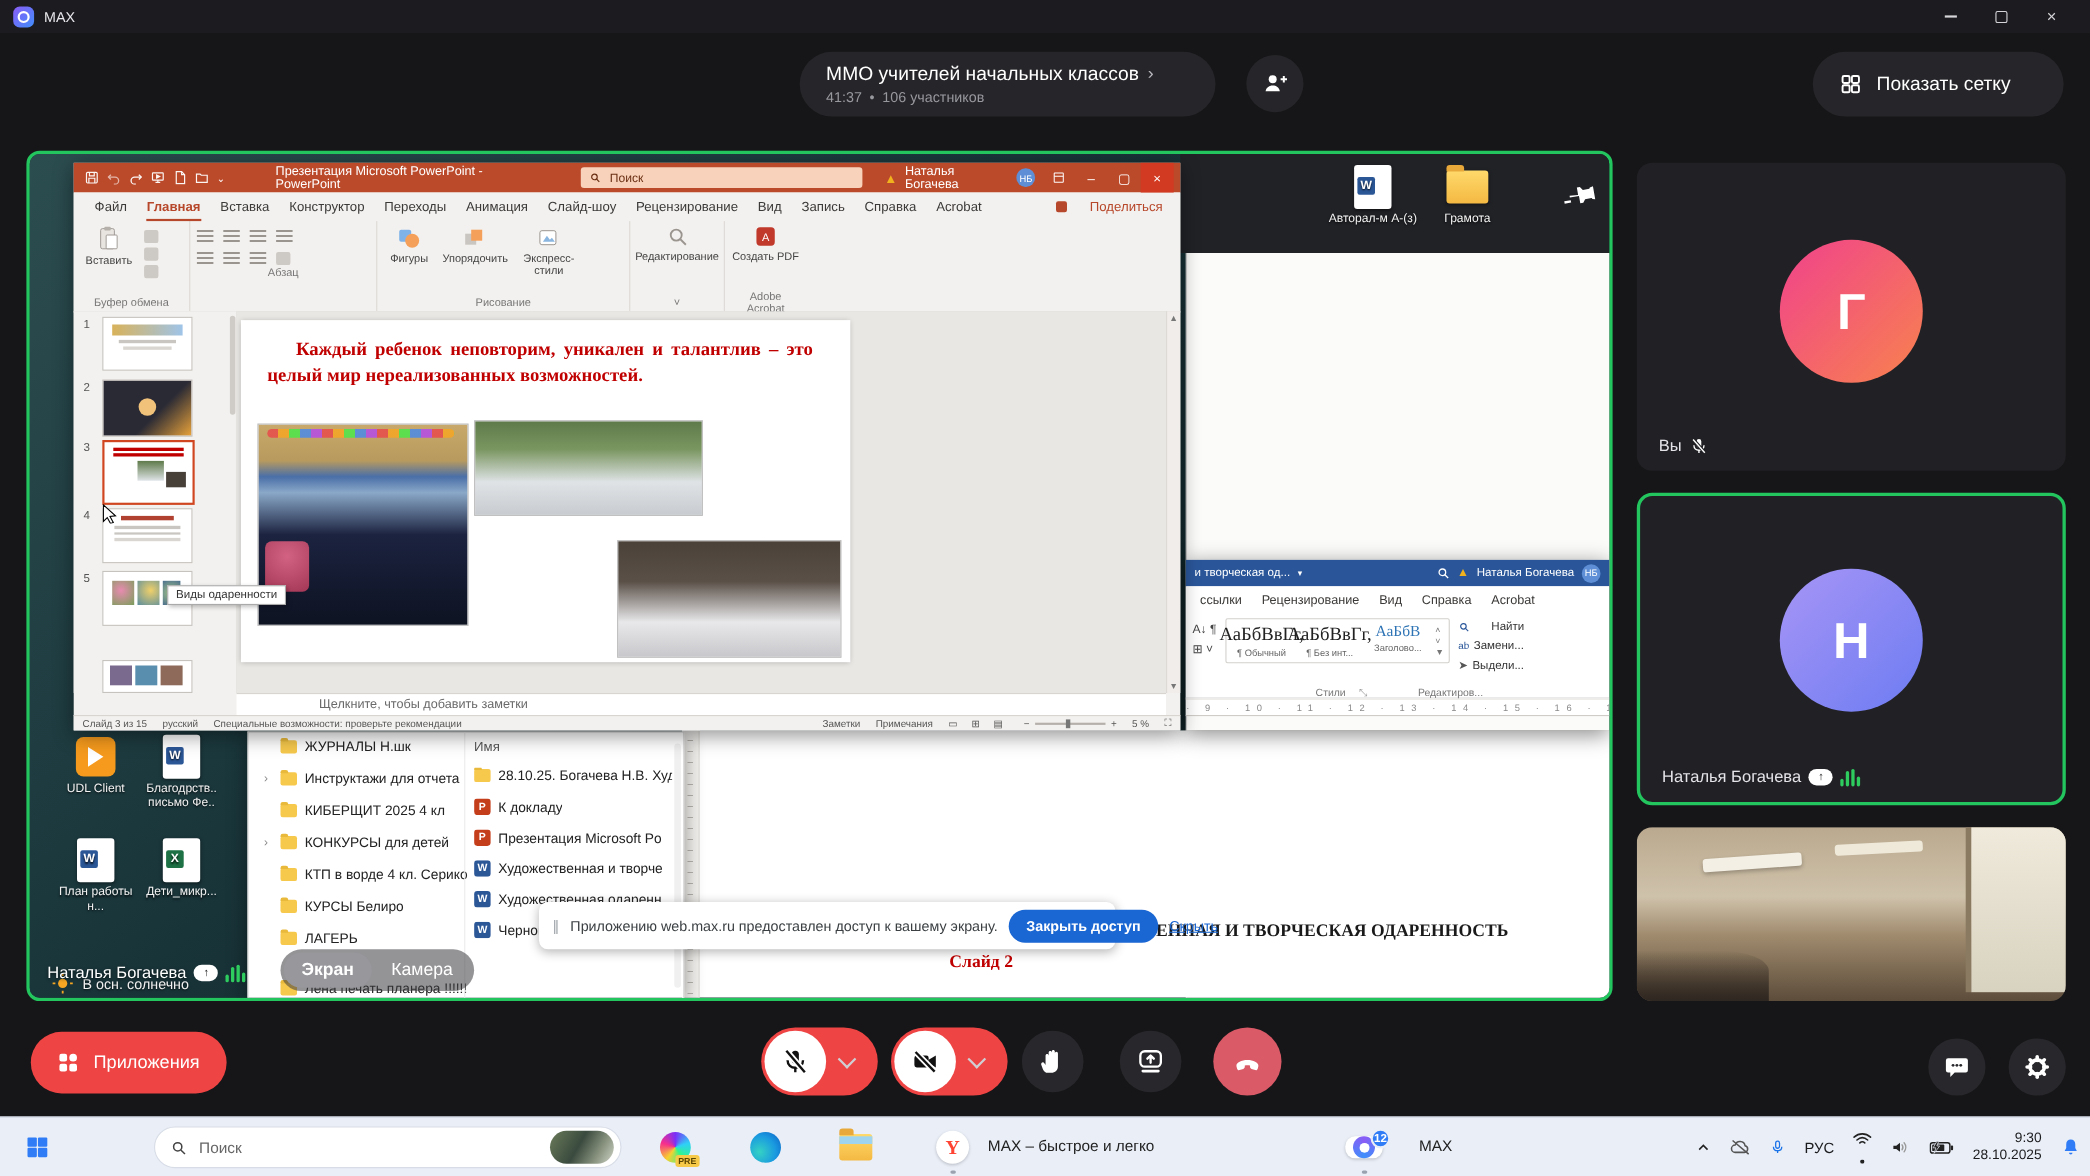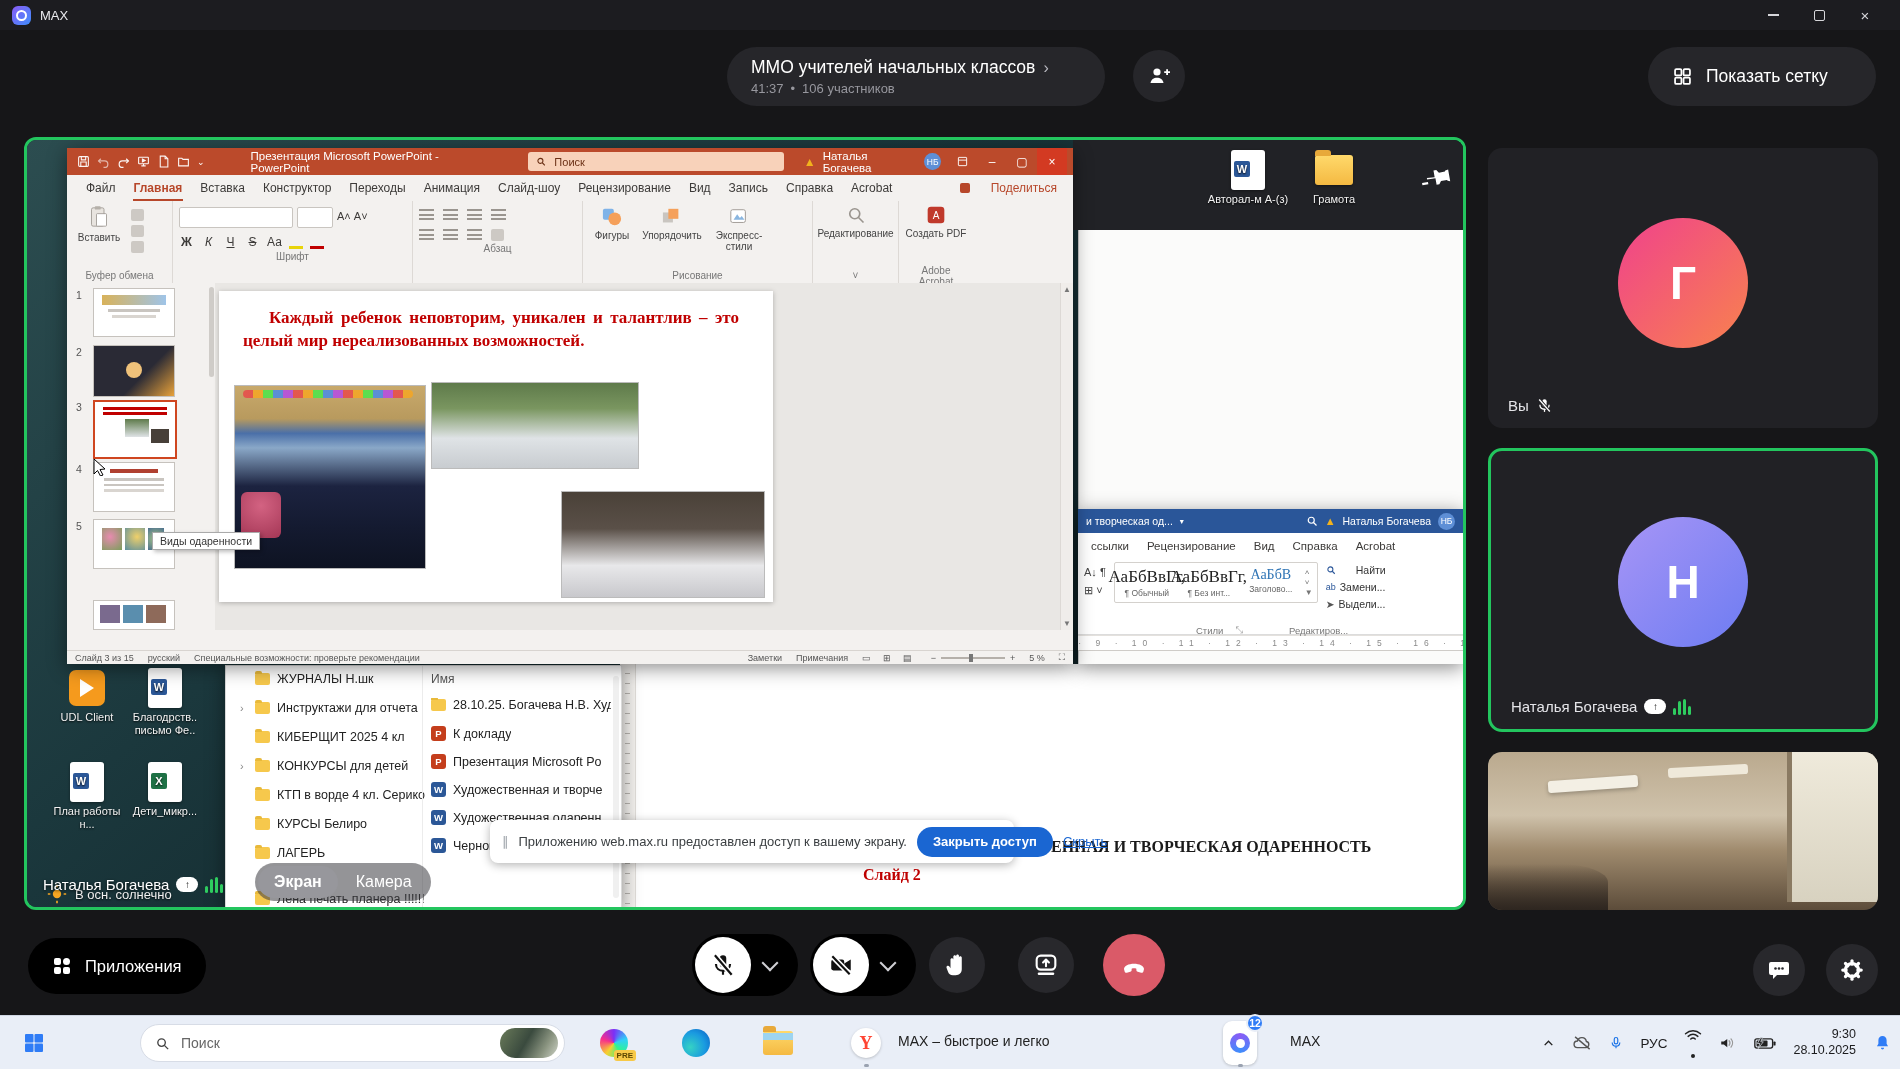--- a/index.html
+++ b/index.html
@@ -141,21 +141,21 @@
   .tg-seg{height:32px;border-radius:16px;display:flex;align-items:center;padding:0 16px;font-size:16px;color:#fff}
   .tg-on{background:#97979c;font-weight:bold}
 
   
   .tile{position:absolute;left:1488px;width:390px;background:#212125;border-radius:14px;overflow:hidden}
   .avatar{position:absolute;left:50%;transform:translateX(-50%);border-radius:50%;
           display:flex;align-items:center;justify-content:center;font-weight:bold;color:#fff}
   .tile-label{position:absolute;left:20px;bottom:14px;display:flex;align-items:center;gap:7px;font-size:15px;color:#e4e4e8}
 
   
-  .ctl-pill{position:absolute;background:#000000;border-radius:31px;display:flex;align-items:center}
+  .ctl-pill{position:absolute;background:#ef4444;border-radius:31px;display:flex;align-items:center}
   .wcircle{width:56px;height:56px;border-radius:50%;background:#fff;display:flex;align-items:center;justify-content:center}
   .dcircle{position:absolute;border-radius:50%;background:#28282c;display:flex;align-items:center;justify-content:center}
   .chevdn{width:10px;height:10px;border-right:2px solid #cfcfd4;border-bottom:2px solid #cfcfd4;transform:rotate(45deg);margin:-4px 0 0 0}
 
   
   .taskbar{position:absolute;left:0;top:1015px;width:1900px;height:54px;background:#e9eef7;border-top:1px solid #cfd6e2;color:#1c1c1e}
   .tsearch{position:absolute;left:140px;top:8px;width:425px;height:38px;background:#fff;border:1px solid #d7dce6;border-radius:19px;
            display:flex;align-items:center;gap:9px;padding:0 6px 0 14px;box-sizing:border-box}
   .tsearch input{border:none;outline:none;font-size:14px;color:#444;width:260px;font-family:inherit;background:transparent}
   .tsearch input::placeholder{color:#666}
@@ -519,39 +519,20 @@
               <div style="display:flex;flex-direction:column;gap:4px;padding-top:4px">
                 <span class="gicon"></span>
                 <span class="gicon"></span>
                 <span class="gicon"></span>
               </div>
             </div>
             <div class="rg-label">
                 <span>Буфер обмена</span>
               </div>
           </div>
-          <div class="rgroup" style="width:240px">
-            <div style="display:flex;gap:4px;padding-top:2px">
-              <span class="fontbox"></span>
-              <span class="szbox"></span>
-              <span style="font-size:11px;color:#3c3a38;padding-top:3px">А˄ А˅</span>
-            </div>
-            <div style="display:flex;gap:7px;padding-top:6px;align-items:center">
-              <span class="fl" style="font-weight:bold">Ж</span>
-              <span class="fl" style="font-style:italic">К</span>
-              <span class="fl" style="text-decoration:underline">Ч</span>
-              <span class="fl" style="text-decoration:line-through">S</span>
-              <span class="fl">Аа</span>
-              <span style="width:14px;height:12px;border-bottom:3px solid #e8d40a"></span>
-              <span style="width:14px;height:12px;border-bottom:3px solid #c00000"></span>
-            </div>
-            <div class="rg-label">
-                <span>Шрифт</span>
-              </div>
-          </div>
           <div class="rgroup" style="width:170px">
             <div style="display:flex;gap:9px;padding-top:4px">
               <span class="glines"></span>
               <span class="glines"></span>
               <span class="glines"></span>
               <span class="glines"></span>
             </div>
             <div style="display:flex;gap:9px;padding-top:8px">
               <span class="glines"></span>
               <span class="glines"></span>
@@ -683,20 +664,23 @@
           <div class="photo" style="left:212px;top:91px;width:206px;height:85px;background:
                linear-gradient(180deg,#5e7a4a 0%,#7a9660 30%,#dfe3e6 65%,#c8ccd0 100%)"></div>
           <div class="photo" style="left:342px;top:200px;width:202px;height:105px;background:
                linear-gradient(180deg,#4a4138 0%,#5a5048 35%,#e8e8ea 70%,#c8c8cc 100%)"></div>
         </div>
 
         <div class="vsb">
             <span>▲</span>
             <span style="margin-top:auto">▼</span>
           </div>
+        <div class="notes">
+          <span>Щелкните, чтобы добавить заметки</span>
+        </div>
         <div class="statusbar">
           <span>Слайд 3 из 15</span>
           <span>русский</span>
           <span>Специальные возможности: проверьте рекомендации</span>
           <span style="margin-left:auto">Заметки</span>
           <span>Примечания</span>
           <span style="letter-spacing:5px">▭ ⊞ ▤</span>
           <span class="flex" style="gap:5px">
             <span>−</span>
             <span style="width:64px;height:2px;background:#b5b0aa;position:relative">
@@ -920,21 +904,21 @@
       </span>
     </div>
     <div class="tico" style="left:848px">
       <span style="width:30px;height:30px;border-radius:50%;background:#fff;display:flex;align-items:center;justify-content:center;box-shadow:0 1px 3px rgba(0,0,0,.2)">
         <span style="color:#f43;font-weight:bold;font-size:18px;font-family:'Liberation Serif',serif">Y</span>
       </span>
     </div>
     <span class="rundot" style="left:864px"></span>
     <div class="abs" style="left:898px;top:17px;font-size:14px;color:#222;max-width:290px;overflow:hidden;white-space:nowrap">MAX – быстрое и легко</div>
     <div class="tico" style="left:1222px">
-      <span style="position:relative;width:34px;height:44px;border-radius:9px;background:#fff;display:flex;align-items:center;justify-content:center;box-shadow:0 1px 3px rgba(0,0,0,.2)">
+      <span style="position:relative;width:34px;height:20px;border-radius:9px;background:#fff;display:flex;align-items:center;justify-content:center;box-shadow:0 1px 3px rgba(0,0,0,.2)">
         <span style="width:20px;height:20px;border-radius:50%;background:conic-gradient(#8a5cf5,#3f8efc,#8a5cf5);display:flex;align-items:center;justify-content:center">
           <span style="width:9px;height:9px;border-radius:50%;background:#fff"></span>
         </span>
         <span style="position:absolute;right:-7px;top:-7px;min-width:18px;height:18px;border-radius:9px;background:#2f7cf6;color:#fff;font-size:10.5px;font-weight:bold;display:flex;align-items:center;justify-content:center;border:2px solid #e9eef7;box-sizing:border-box">12</span>
       </span>
     </div>
     <span class="rundot" style="left:1238px"></span>
     <div class="abs" style="left:1290px;top:17px;font-size:14px;color:#222">MAX</div>
 
     <div class="tray">

